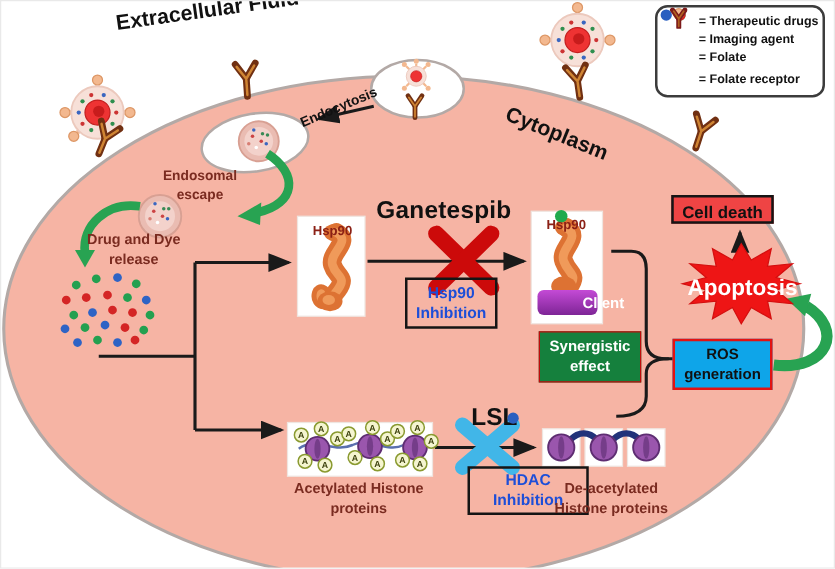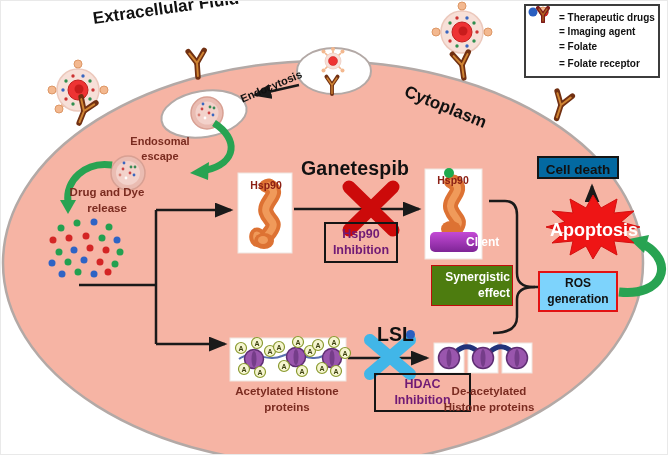--- a/index.html
+++ b/index.html
@@ -4,27 +4,27 @@
 <style>
   html,body{margin:0;padding:0;background:#fff;}
   .stage{position:relative;width:668px;height:455px;background:#ffffff;overflow:hidden;
          font-family:"Liberation Sans",sans-serif;border:1px solid #e9e9e9;box-sizing:border-box;}
   .stage svg{position:absolute;left:0;top:0;}
   .lbl{position:absolute;z-index:2;color:#111;}
   .b{font-weight:bold;}
   .maroon{color:#7a2b20;}
   .center{text-align:center;}
   .boxed{position:absolute;z-index:2;box-sizing:border-box;text-align:center;font-weight:bold;}
-  .outline-black{border:2.5px solid #151515;background:transparent;color:#701a75;}
-  .white-black{border:2.5px solid #151515;background:#0369a1;color:#111;}
-  .white-red{border:2.5px solid #e21212;background:#7dd3fc;color:#111;}
-  .red-fill{background:#4d7c0f;color:#ffffff;border:1px solid #c00b0b;text-align:right;}
+  .outline-black{border:2.5px solid #151515;background:transparent;color:#1d4ed8;}
+  .white-black{border:2.5px solid #151515;background:#ef4444;color:#111;}
+  .white-red{border:2.5px solid #e21212;background:#0ea5e9;color:#111;}
+  .red-fill{background:#15803d;color:#ffffff;border:1px solid #c00b0b;}
   .dot{position:absolute;border-radius:50%;z-index:2;}
   .legend{position:absolute;z-index:3;left:523px;top:3px;width:136px;background:#fff;
-          border:2px solid #3c3c3c;border-radius:0;padding:4px 5px 4px 4px;box-sizing:border-box;}
+          border:2px solid #3c3c3c;border-radius:10px;padding:4px 5px 4px 4px;box-sizing:border-box;}
   .legend-row{display:flex;align-items:center;gap:3px;height:14px;}
   .legend-ic{width:26px;display:flex;justify-content:flex-end;align-items:center;flex:none;}
   .legend-tx{font-weight:bold;font-size:10px;color:#111;white-space:nowrap;}
   .acetyl{font-size:7px;font-weight:bold;fill:#3d420e;text-anchor:middle;}
   .hsp-tag{position:absolute;z-index:2;font-weight:bold;font-size:10.5px;color:#8b2015;text-align:center;}
 </style>
 </head>
 <body>
 
 <div class="stage">

